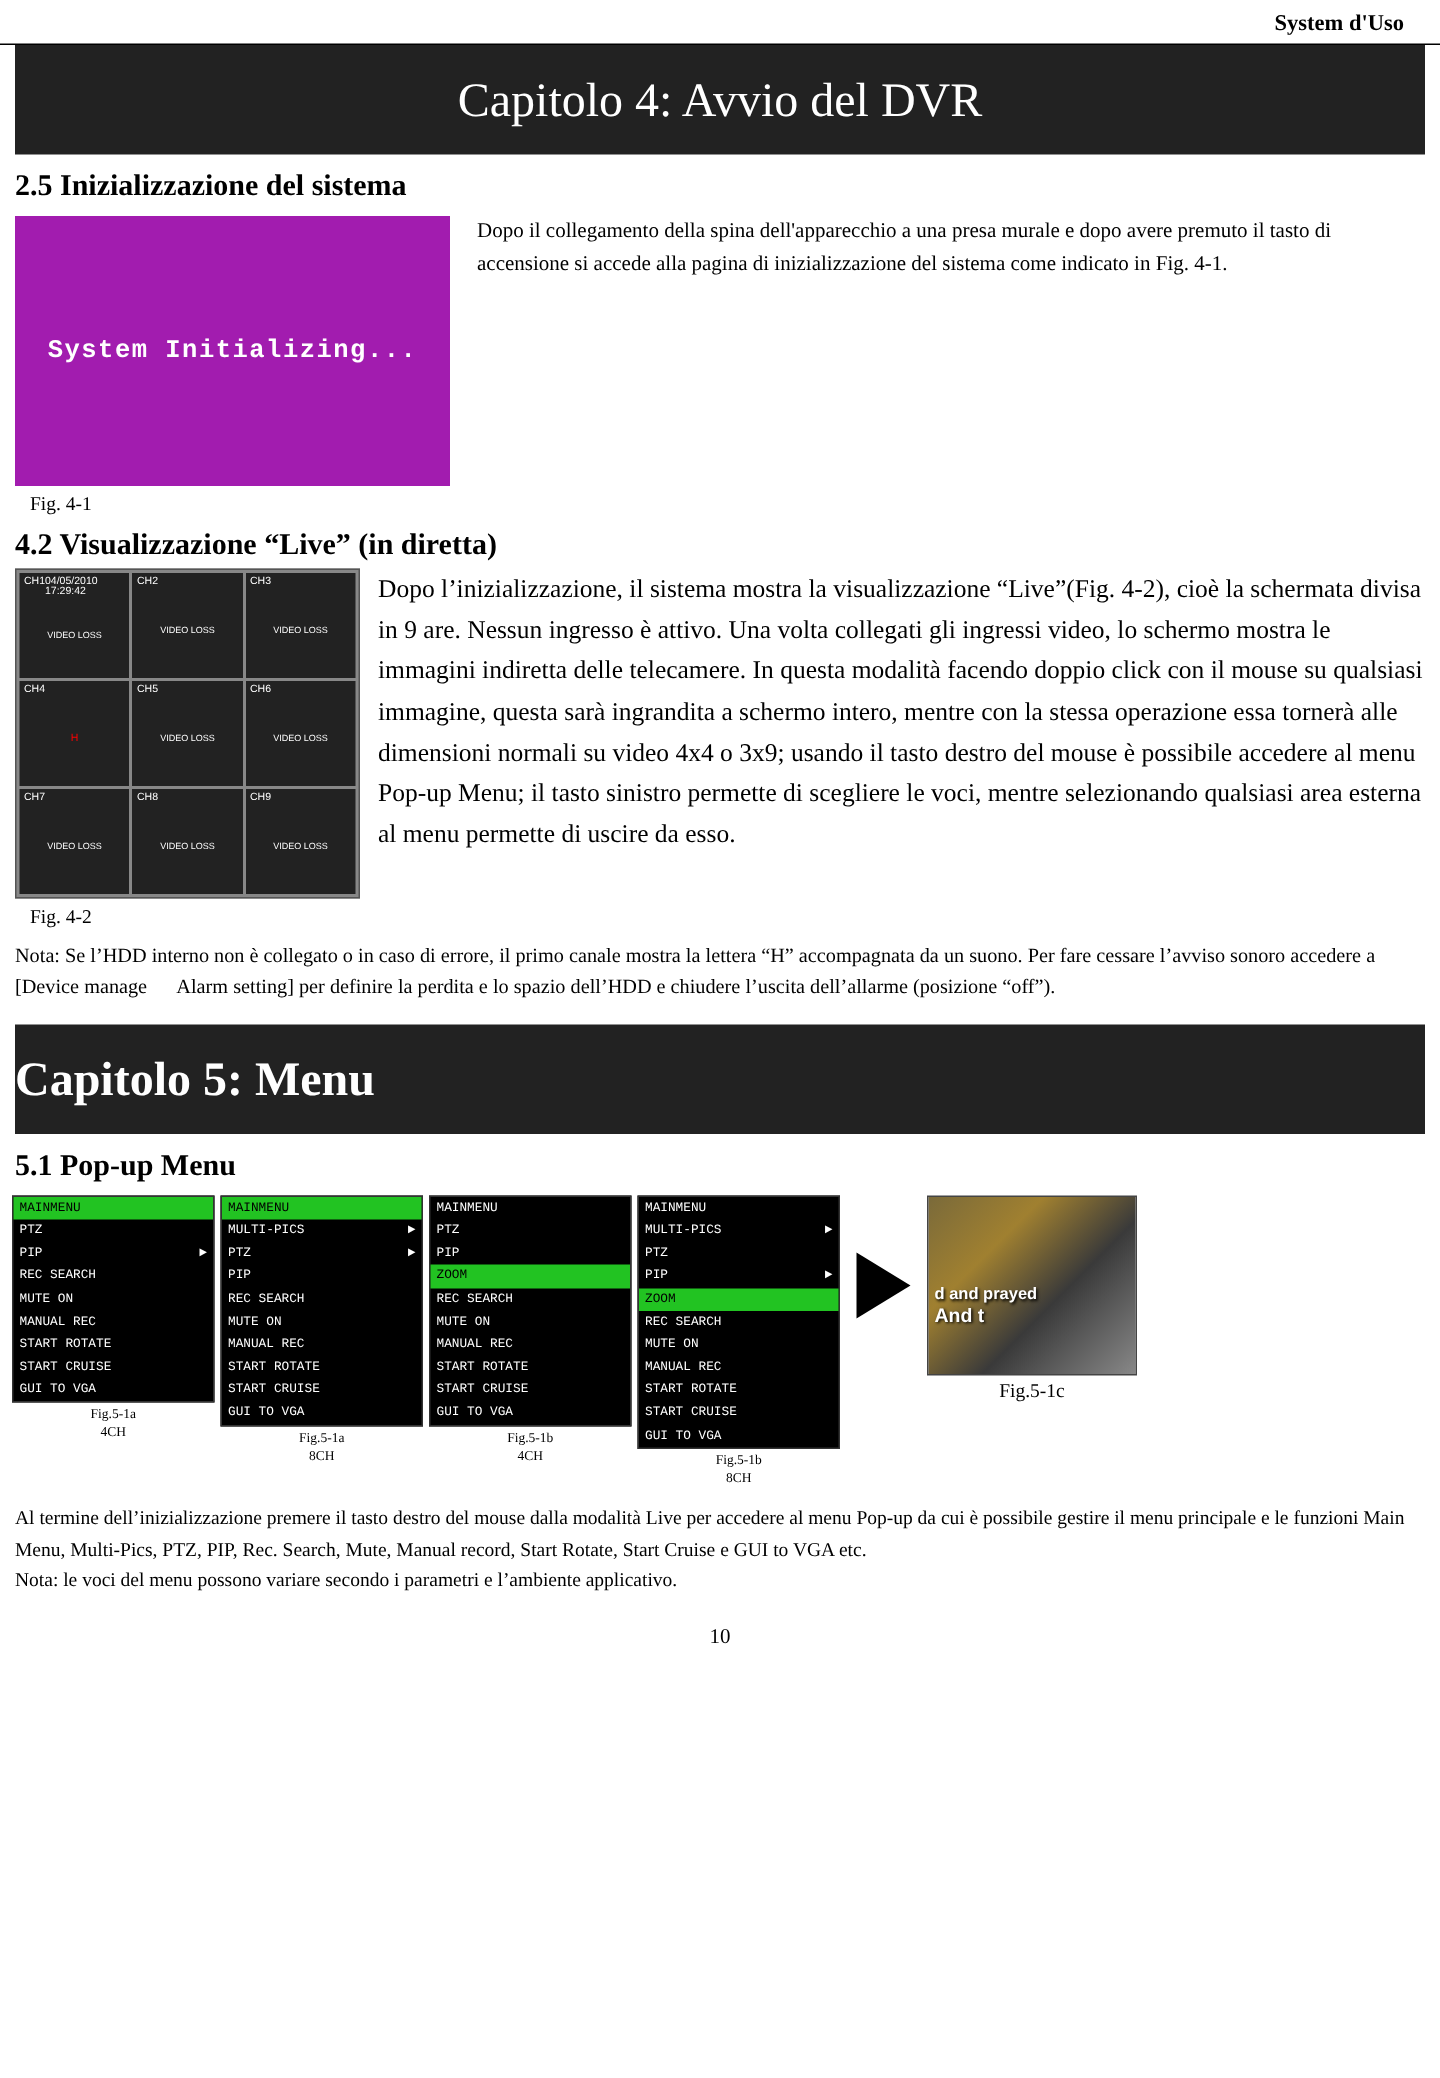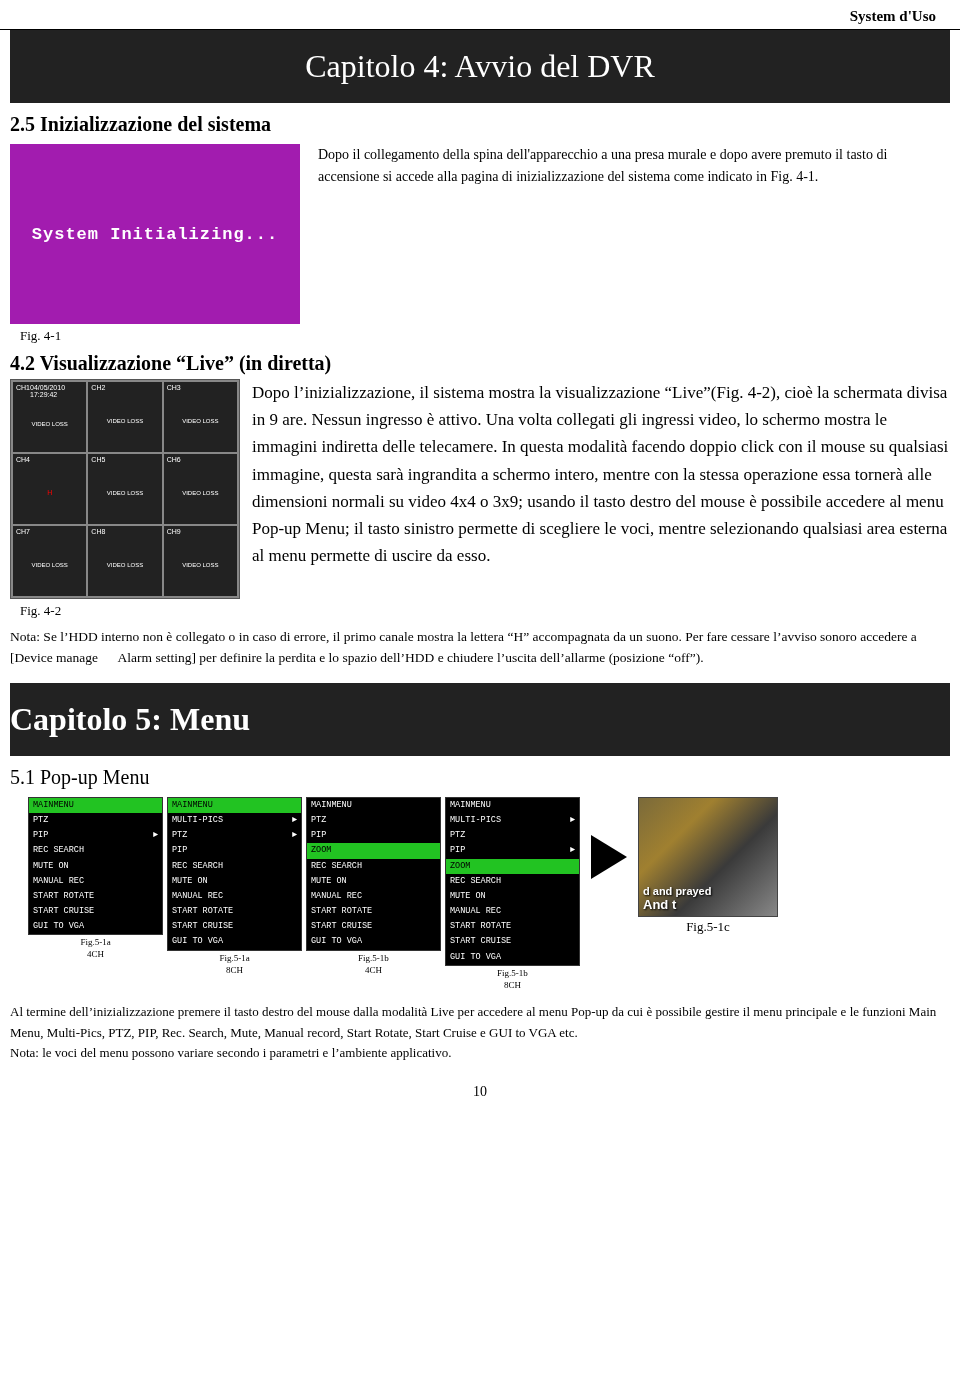--- a/index.html
+++ b/index.html
@@ -130,29 +130,29 @@
       background: #222;
       color: #fff;
       text-align: left;
       font-size: 32px;
       font-weight: bold;
       padding: 18px 0;
       margin: 14px 10px 10px 10px;
     }
     .section-51-title {
       font-size: 20px;
-      font-weight: normal;
+      font-weight: bold;
       margin: 8px 10px 8px 10px;
     }
     .popup-menus-row {
       display: flex;
       flex-direction: row;
       align-items: flex-start;
       gap: 4px;
-      margin: 0 28px;
+      margin: 0 8px;
     }
     .popup-menu-wrap {
       display: flex;
       flex-direction: column;
       align-items: center;
     }
     .popup-menu-img {
       width: 135px;
       background: #000;
       border: 1px solid #333;
@@ -200,21 +200,21 @@
       border: 1px solid #444;
       display: flex;
       flex-direction: column;
       justify-content: flex-end;
       padding: 4px;
       position: relative;
       overflow: hidden;
     }
     .fig-51c-overlay {
       position: absolute;
-      bottom: 2px;
+      bottom: 30px;
       left: 0;
       right: 0;
       padding: 2px 4px;
     }
     .fig-51c-text1 {
       color: #fff;
       font-family: Arial, sans-serif;
       font-size: 11px;
       font-weight: bold;
       text-shadow: 1px 1px 2px #000;

